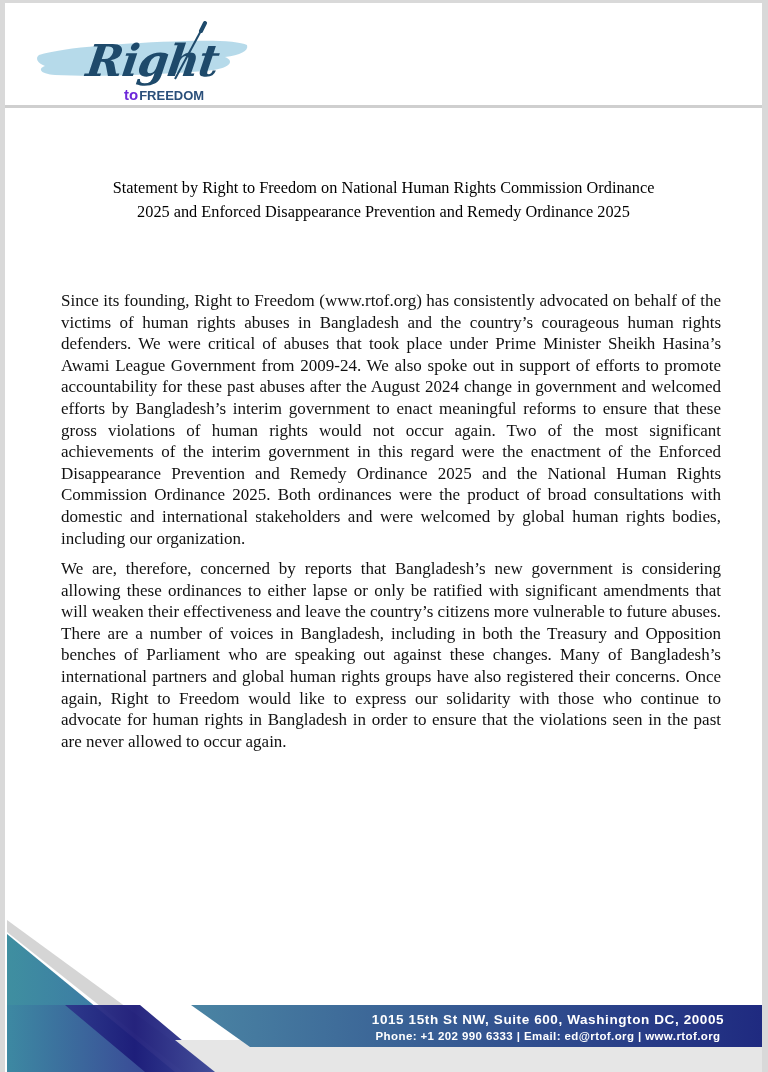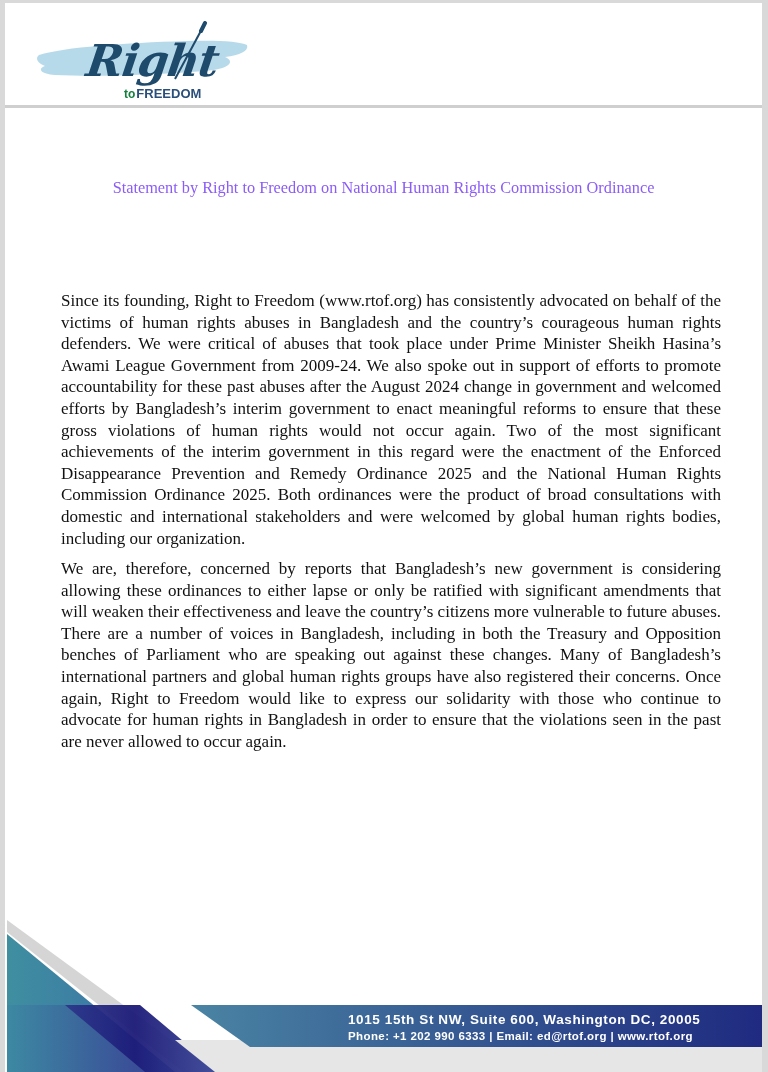--- a/index.html
+++ b/index.html
@@ -27,39 +27,39 @@
       position: absolute; left: 52px; top: 14px;
       font-family: "DejaVu Serif", serif; font-style: italic; font-weight: bold;
       font-size: 44px; color: #1e4a6b; letter-spacing: -1px;
       transform: skewX(-8deg);
     }
     .logo-sub {
       position: absolute; left: 89px; top: 65px;
       font-family: "Liberation Sans", sans-serif; font-weight: bold;
       font-size: 13px; color: #2a4f7a;
     }
-    .logo-sub .to { font-size: 12px; color: #15803d; margin-right: 1px; }
+    .logo-sub .to { font-size: 15px; color: #6d28d9; margin-right: 1px; }
 
     .title {
       position: absolute; left: 0; width: 757px; top: 68px;
       text-align: center;
-      font-size: 16.3px; line-height: 24px; color: #8b5cf6;
+      font-size: 16.3px; line-height: 24px; color: #000000;
     }
     .para {
       position: absolute; left: 56px; width: 660px;
       font-size: 17px; line-height: 21.6px; color: #111;
       text-align: justify;
     }
     .para1 { top: 182px; }
     .para2 { top: 450px; }
 
     .footer-art { position: absolute; left: 0; top: 0; width: 757px; height: 964px; pointer-events: none; }
     .footer-text {
       position: absolute; right: 14px; top: 903px; width: 400px;
-      text-align: left; color: #ffffff;
+      text-align: center; color: #ffffff;
       font-family: "Liberation Sans", sans-serif;
     }
     .addr { font-size: 13.5px; font-weight: bold; letter-spacing: 0.6px; line-height: 17px; }
     .contact { font-size: 11.5px; font-weight: bold; letter-spacing: 0.4px; line-height: 16px; }
   </style>
 </head>
 <body>
 
 <div class="header-band">
   <div class="logo">
@@ -102,20 +102,21 @@
     <polygon points="2,897 135,897 215,964 2,964" fill="url(#g2)" opacity="0.95"></polygon>
     <polygon points="2,897 60,897 140,964 2,964" fill="url(#g4)" opacity="0.9"></polygon>
 
     <polygon points="170,932 757,932 757,964 210,964" fill="#e6e6e6"></polygon>
 
     <polygon points="186,897 757,897 757,939 245,939" fill="url(#g3)"></polygon>
   </svg>
 
   <div class="title">
     <div>Statement by Right to Freedom on National Human Rights Commission Ordinance</div>
+    <div>2025 and Enforced Disappearance Prevention and Remedy Ordinance 2025</div>
   </div>
 
   <p class="para para1" style="margin:0">Since its founding, Right to Freedom (www.rtof.org) has consistently advocated on behalf of the victims of human rights abuses in Bangladesh and the country’s courageous human rights defenders. We were critical of abuses that took place under Prime Minister Sheikh Hasina’s Awami League Government from 2009-24. We also spoke out in support of efforts to promote accountability for these past abuses after the August 2024 change in government and welcomed efforts by Bangladesh’s interim government to enact meaningful reforms to ensure that these gross violations of human rights would not occur again. Two of the most significant achievements of the interim government in this regard were the enactment of the Enforced Disappearance Prevention and Remedy Ordinance 2025 and the National Human Rights Commission Ordinance 2025. Both ordinances were the product of broad consultations with domestic and international stakeholders and were welcomed by global human rights bodies, including our organization.</p>
   <p class="para para2" style="margin:0">We are, therefore, concerned by reports that Bangladesh’s new government is considering allowing these ordinances to either lapse or only be ratified with significant amendments that will weaken their effectiveness and leave the country’s citizens more vulnerable to future abuses. There are a number of voices in Bangladesh, including in both the Treasury and Opposition benches of Parliament who are speaking out against these changes. Many of Bangladesh’s international partners and global human rights groups have also registered their concerns. Once again, Right to Freedom would like to express our solidarity with those who continue to advocate for human rights in Bangladesh in order to ensure that the violations seen in the past are never allowed to occur again.</p>
 
   <div class="footer-text">
     <div class="addr">1015 15th St NW, Suite 600, Washington DC, 20005</div>
     <div class="contact">Phone: +1 202 990 6333 | Email: ed@rtof.org | www.rtof.org</div>
   </div>
 </div>

